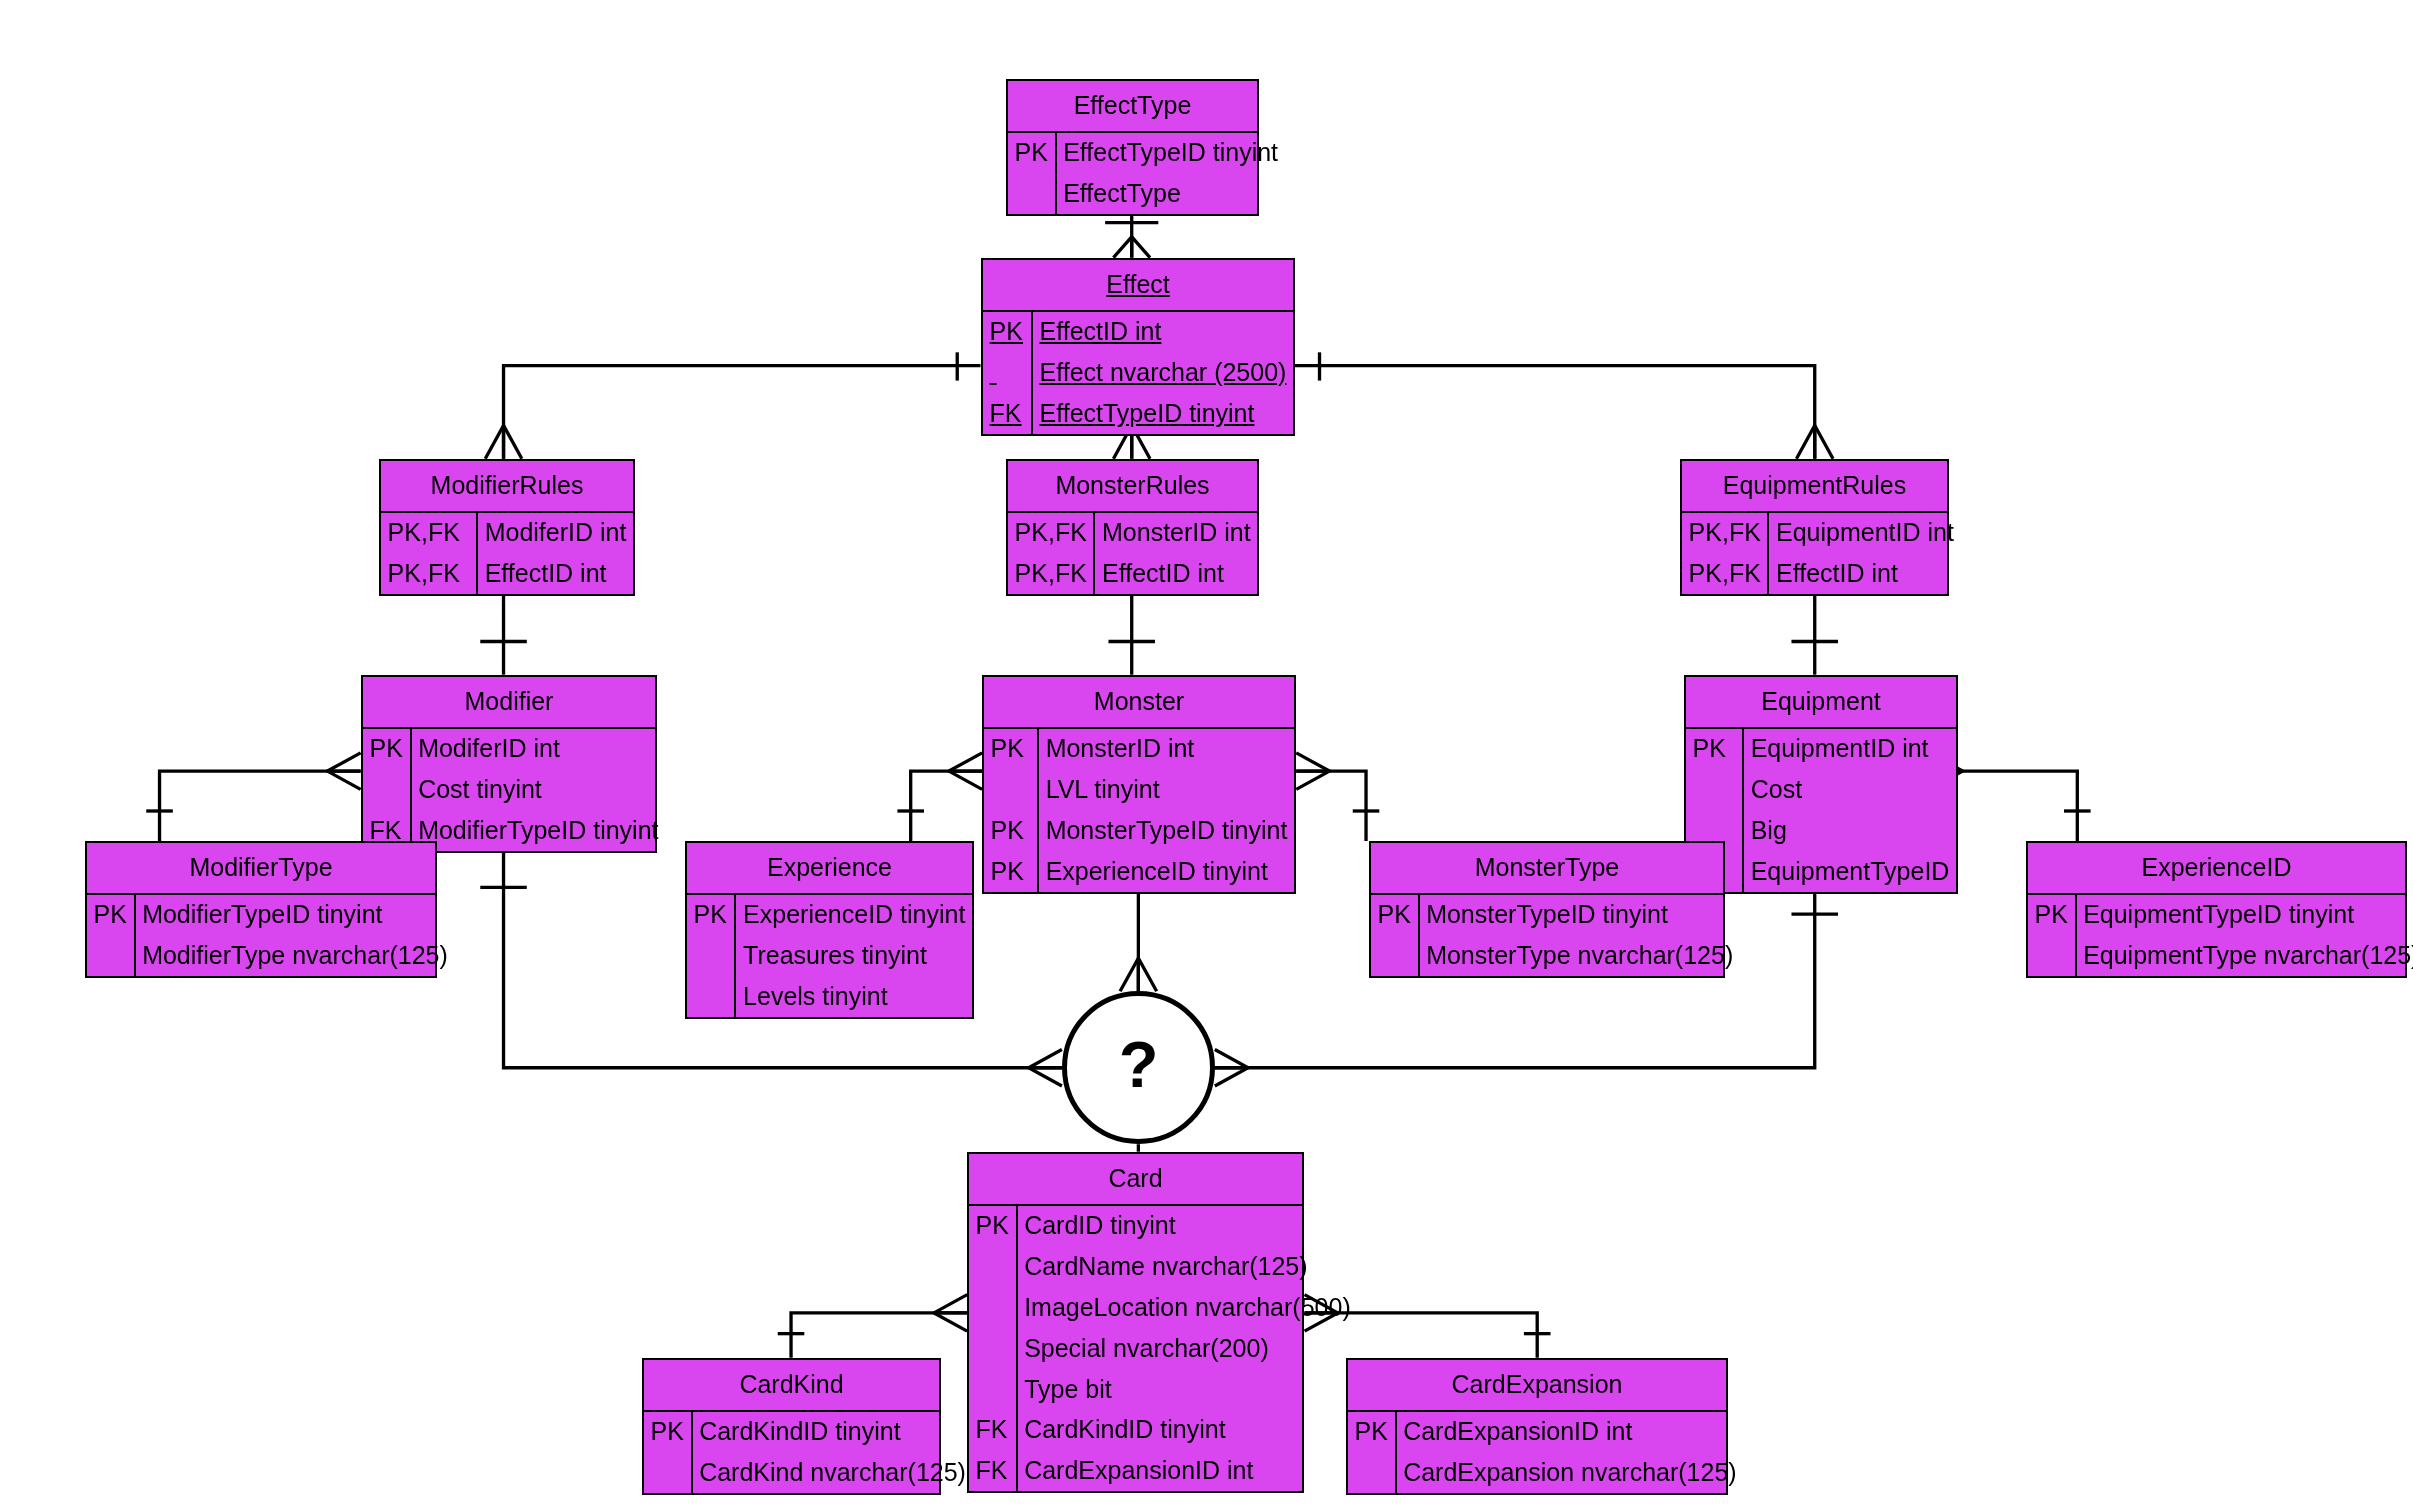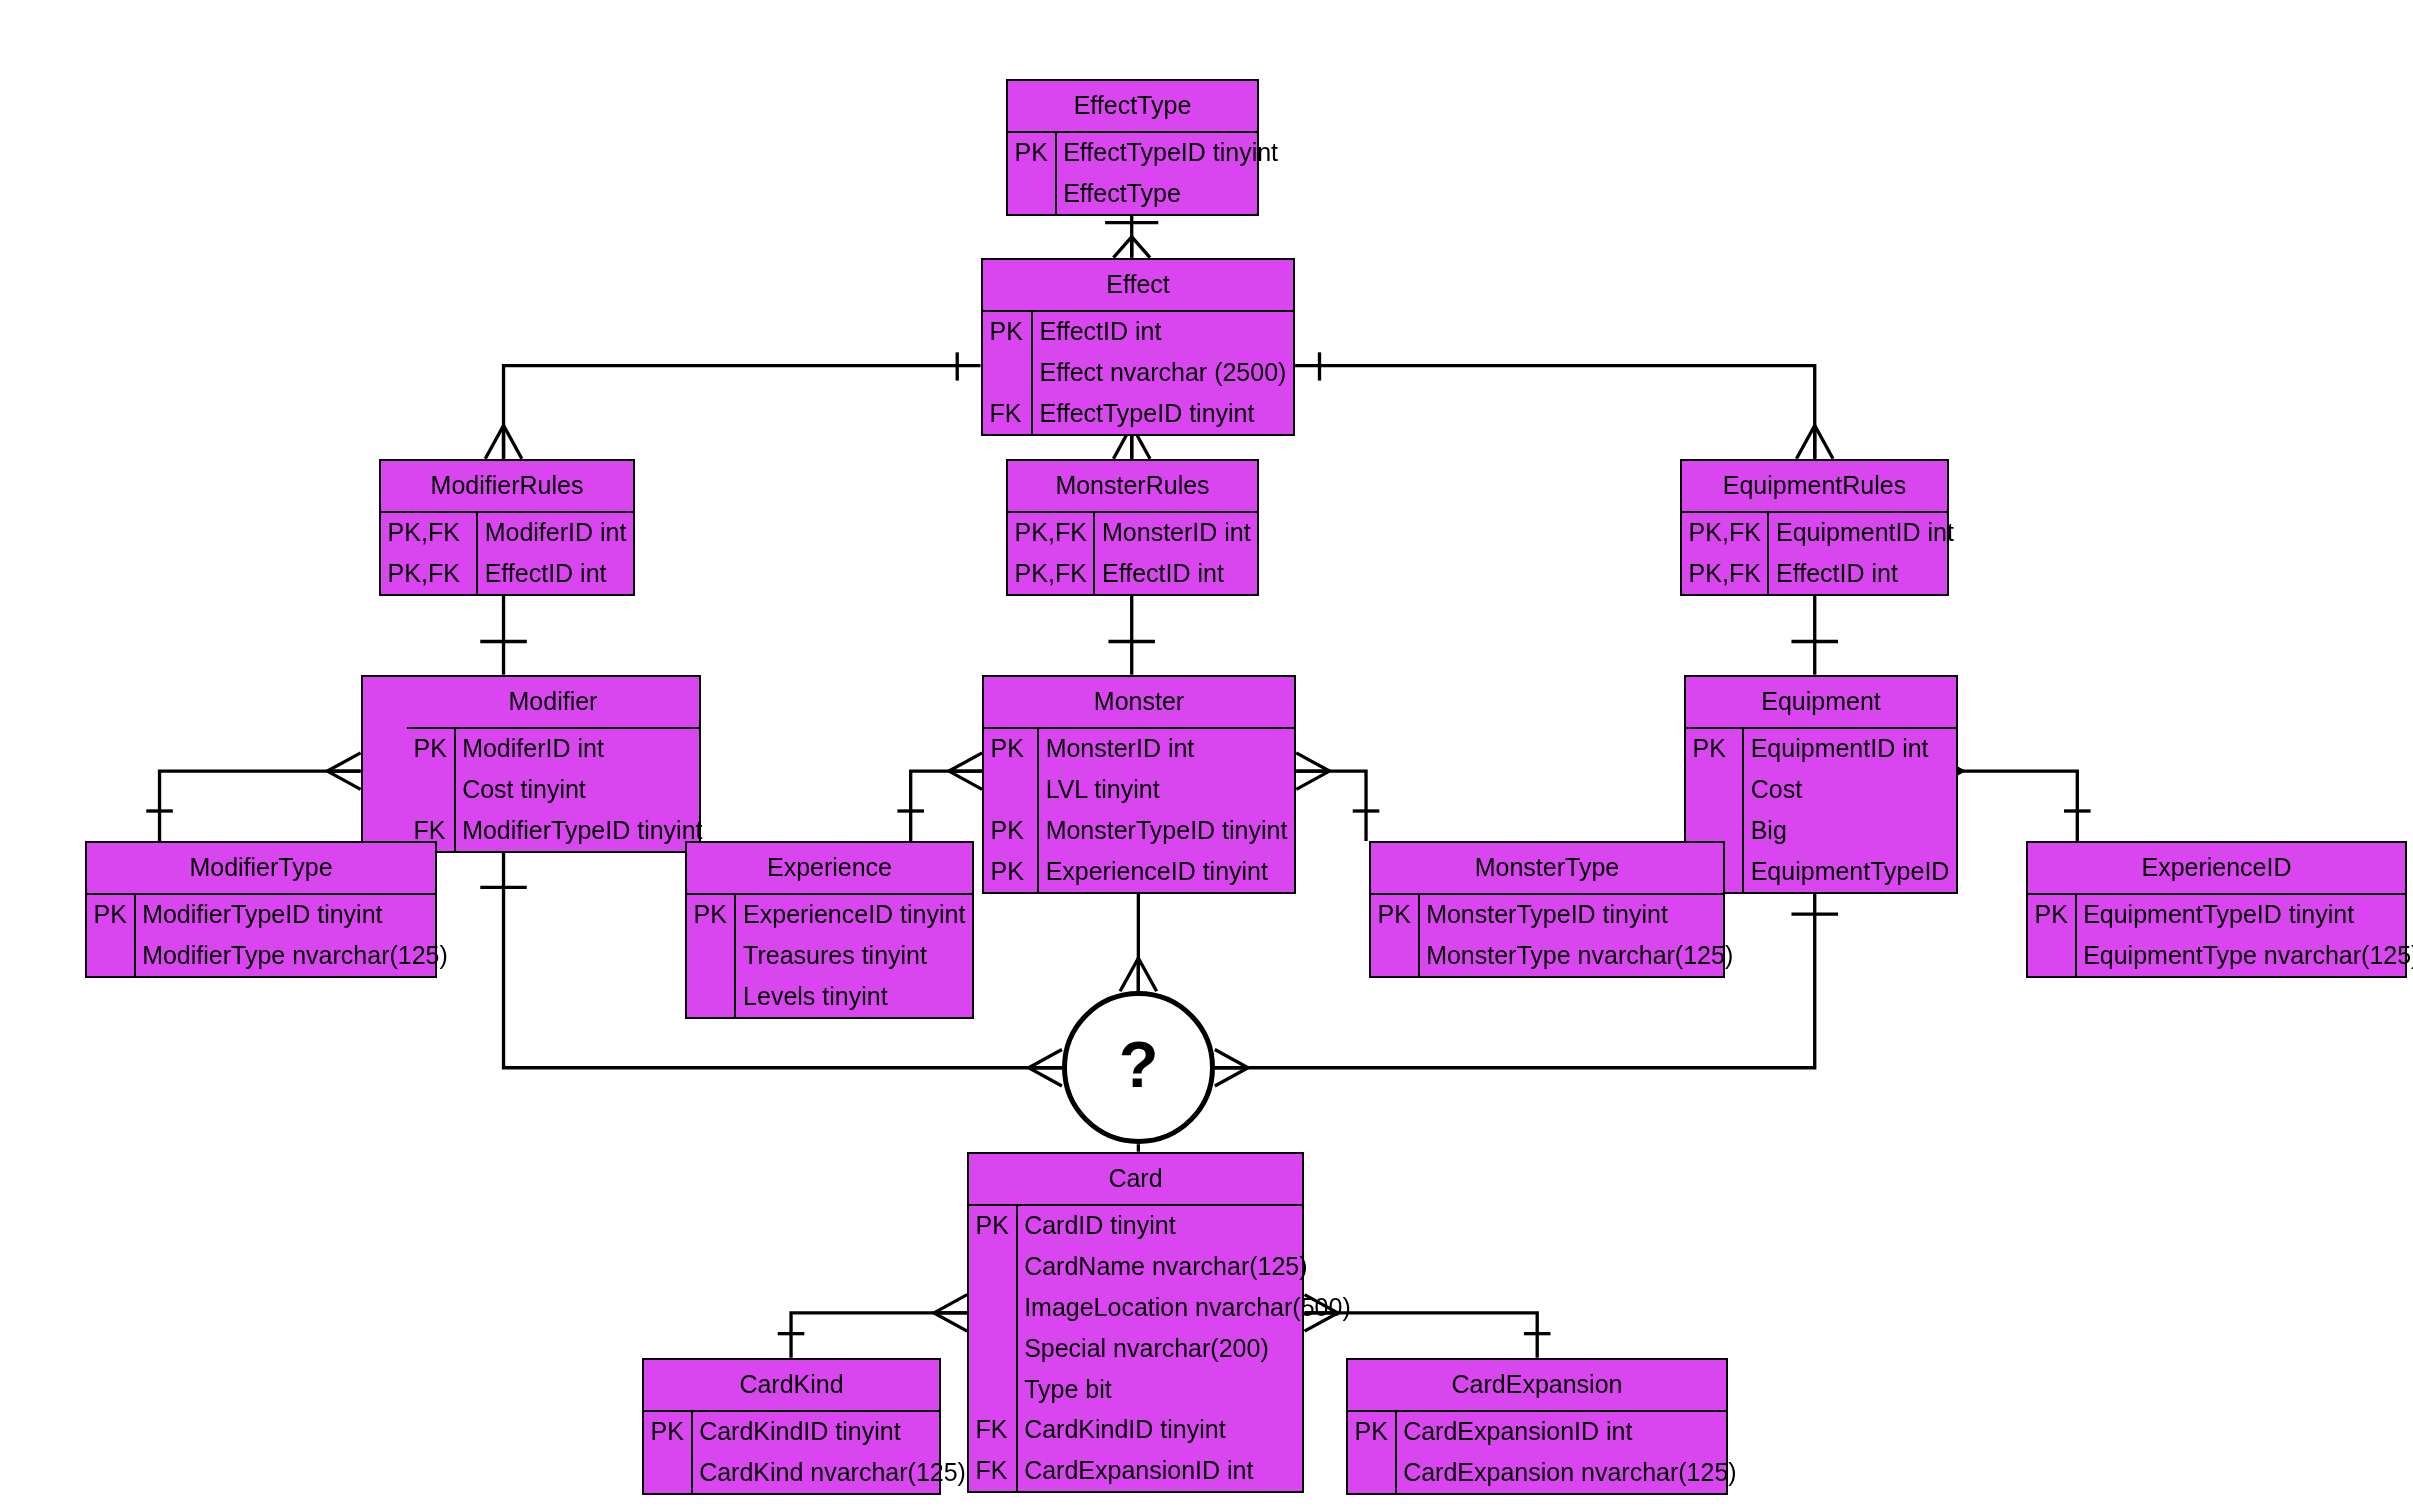--- a/index.html
+++ b/index.html
@@ -171,21 +171,21 @@
           <div class="attr-row">
             <div class="attr-key" style="width: 48px;">PK</div>
             <div class="attr-name">EffectTypeID tinyint</div>
           </div>
           <div class="attr-row">
             <div class="attr-key" style="width: 48px;">&nbsp;</div>
             <div class="attr-name">EffectType</div>
           </div>
         </div>
       </div>
-      <div class="entity" style="left: 981px; top: 258px; width: 314px;">
+      <div class="entity" style="left: 981px; top: 258px; width: 314px; text-decoration: underline;">
         <div class="entity-title">Effect</div>
         <div class="attr-table">
           <div class="attr-row">
             <div class="attr-key" style="width: 48px;">PK</div>
             <div class="attr-name">EffectID int</div>
           </div>
           <div class="attr-row">
             <div class="attr-key" style="width: 48px;">&nbsp;</div>
             <div class="attr-name">Effect nvarchar (2500)</div>
           </div>
@@ -227,21 +227,21 @@
           <div class="attr-row">
             <div class="attr-key" style="width: 86px;">PK,FK</div>
             <div class="attr-name">EquipmentID int</div>
           </div>
           <div class="attr-row">
             <div class="attr-key" style="width: 86px;">PK,FK</div>
             <div class="attr-name">EffectID int</div>
           </div>
         </div>
       </div>
-      <div class="entity" style="left: 361px; top: 675px; width: 340px; padding-left: 44px;">
+      <div class="entity" style="left: 361px; top: 675px; width: 296px;">
         <div class="entity-title">Modifier</div>
         <div class="attr-table">
           <div class="attr-row">
             <div class="attr-key" style="width: 48px;">PK</div>
             <div class="attr-name">ModiferID int</div>
           </div>
           <div class="attr-row">
             <div class="attr-key" style="width: 48px;">&nbsp;</div>
             <div class="attr-name">Cost tinyint</div>
           </div>

